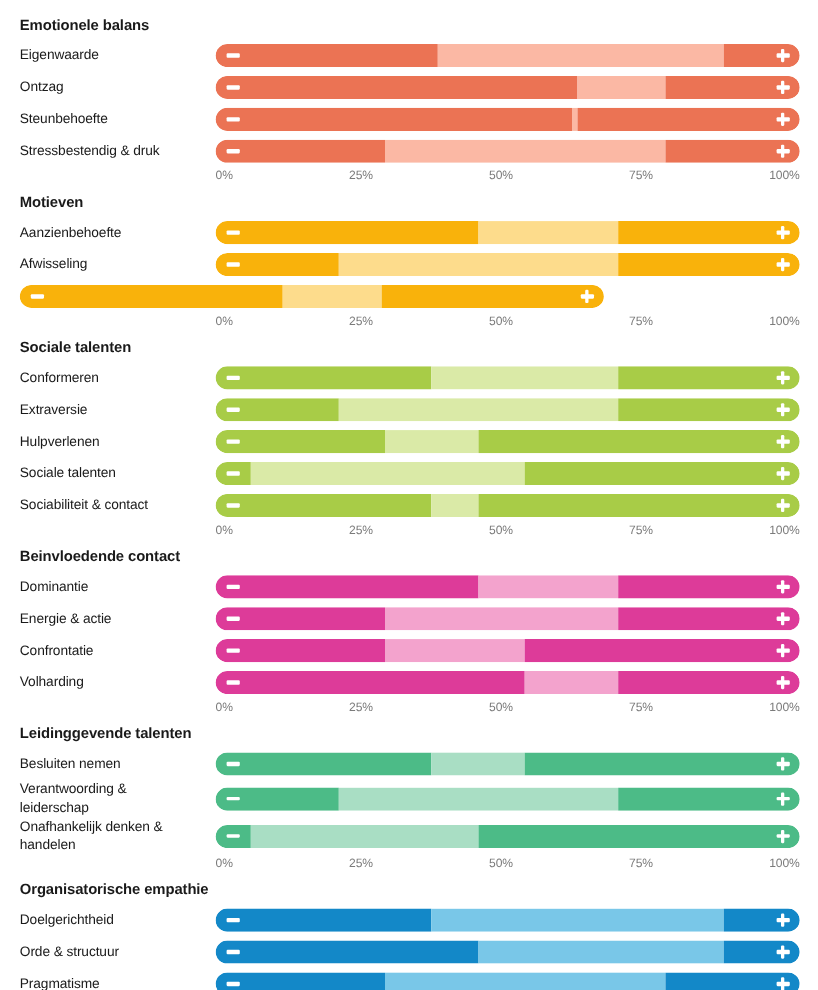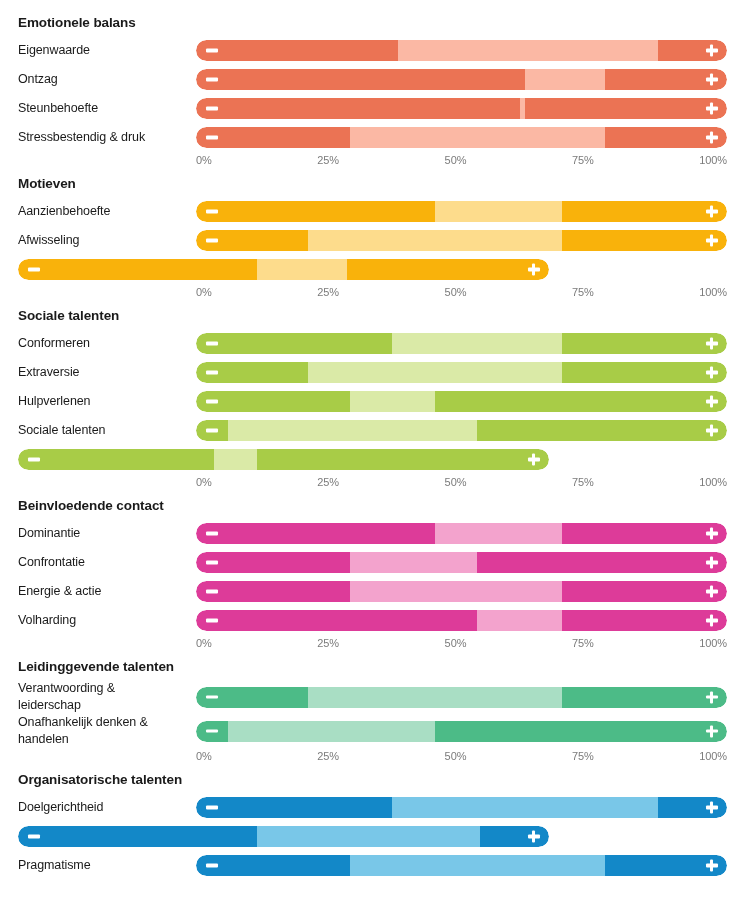--- a/index.html
+++ b/index.html
@@ -337,20 +337,21 @@
               <span class="h-bar"></span>
             </span>
             <span class="glyph glyph-plus">
               <span class="h-bar"></span>
               <span class="v-bar"></span>
             </span>
           </div>
         </div>
       </div>
       <div class="row">
+        <div class="row-label">Sociabiliteit &amp; contact</div>
         <div class="bar-wrap">
           <div class="bar">
             <div class="seg seg-dark-l" style="width: 37%; background: rgb(168, 204, 71);"></div>
             <div class="seg seg-band" style="width: 8%; background: rgb(218, 234, 167);"></div>
             <div class="seg seg-dark-r" style="background: rgb(168, 204, 71);"></div>
             <span class="glyph glyph-minus">
               <span class="h-bar"></span>
             </span>
             <span class="glyph glyph-plus">
               <span class="h-bar"></span>
@@ -383,42 +384,42 @@
               <span class="h-bar"></span>
             </span>
             <span class="glyph glyph-plus">
               <span class="h-bar"></span>
               <span class="v-bar"></span>
             </span>
           </div>
         </div>
       </div>
       <div class="row">
+        <div class="row-label">Energie &amp; actie</div>
+        <div class="bar-wrap">
+          <div class="bar">
+            <div class="seg seg-dark-l" style="width: 29%; background: rgb(221, 59, 153);"></div>
+            <div class="seg seg-band" style="width: 40%; background: rgb(243, 163, 205);"></div>
+            <div class="seg seg-dark-r" style="background: rgb(221, 59, 153);"></div>
+            <span class="glyph glyph-minus">
+              <span class="h-bar"></span>
+            </span>
+            <span class="glyph glyph-plus">
+              <span class="h-bar"></span>
+              <span class="v-bar"></span>
+            </span>
+          </div>
+        </div>
+      </div>
+      <div class="row">
         <div class="row-label">Confrontatie</div>
         <div class="bar-wrap">
           <div class="bar">
             <div class="seg seg-dark-l" style="width: 29%; background: rgb(221, 59, 153);"></div>
             <div class="seg seg-band" style="width: 24%; background: rgb(243, 163, 205);"></div>
-            <div class="seg seg-dark-r" style="background: rgb(221, 59, 153);"></div>
-            <span class="glyph glyph-minus">
-              <span class="h-bar"></span>
-            </span>
-            <span class="glyph glyph-plus">
-              <span class="h-bar"></span>
-              <span class="v-bar"></span>
-            </span>
-          </div>
-        </div>
-      </div>
-      <div class="row">
-        <div class="row-label">Energie &amp; actie</div>
-        <div class="bar-wrap">
-          <div class="bar">
-            <div class="seg seg-dark-l" style="width: 29%; background: rgb(221, 59, 153);"></div>
-            <div class="seg seg-band" style="width: 40%; background: rgb(243, 163, 205);"></div>
             <div class="seg seg-dark-r" style="background: rgb(221, 59, 153);"></div>
             <span class="glyph glyph-minus">
               <span class="h-bar"></span>
             </span>
             <span class="glyph glyph-plus">
               <span class="h-bar"></span>
               <span class="v-bar"></span>
             </span>
           </div>
         </div>
@@ -447,20 +448,37 @@
           <span>25%</span>
           <span>50%</span>
           <span>75%</span>
           <span>100%</span>
         </div>
       </div>
     </div>
     <div class="section">
       <div class="section-title">Leidinggevende talenten</div>
       <div class="row">
+        <div class="row-label">Besluiten nemen</div>
+        <div class="bar-wrap">
+          <div class="bar">
+            <div class="seg seg-dark-l" style="width: 37%; background: rgb(76, 187, 135);"></div>
+            <div class="seg seg-band" style="width: 16%; background: rgb(169, 222, 196);"></div>
+            <div class="seg seg-dark-r" style="background: rgb(76, 187, 135);"></div>
+            <span class="glyph glyph-minus">
+              <span class="h-bar"></span>
+            </span>
+            <span class="glyph glyph-plus">
+              <span class="h-bar"></span>
+              <span class="v-bar"></span>
+            </span>
+          </div>
+        </div>
+      </div>
+      <div class="row">
         <div class="row-label">Verantwoording &amp; leiderschap</div>
         <div class="bar-wrap">
           <div class="bar">
             <div class="seg seg-dark-l" style="width: 21%; background: rgb(76, 187, 135);"></div>
             <div class="seg seg-band" style="width: 48%; background: rgb(169, 222, 196);"></div>
             <div class="seg seg-dark-r" style="background: rgb(76, 187, 135);"></div>
             <span class="glyph glyph-minus">
               <span class="h-bar"></span>
             </span>
             <span class="glyph glyph-plus">
@@ -492,39 +510,40 @@
         <div class="axis-ticks">
           <span>0%</span>
           <span>25%</span>
           <span>50%</span>
           <span>75%</span>
           <span>100%</span>
         </div>
       </div>
     </div>
     <div class="section">
-      <div class="section-title">Organisatorische talenten</div>
+      <div class="section-title">Organisatorische empathie</div>
       <div class="row">
         <div class="row-label">Doelgerichtheid</div>
         <div class="bar-wrap">
           <div class="bar">
             <div class="seg seg-dark-l" style="width: 37%; background: rgb(19, 136, 200);"></div>
             <div class="seg seg-band" style="width: 50%; background: rgb(121, 199, 232);"></div>
             <div class="seg seg-dark-r" style="background: rgb(19, 136, 200);"></div>
             <span class="glyph glyph-minus">
               <span class="h-bar"></span>
             </span>
             <span class="glyph glyph-plus">
               <span class="h-bar"></span>
               <span class="v-bar"></span>
             </span>
           </div>
         </div>
       </div>
       <div class="row">
+        <div class="row-label">Orde &amp; structuur</div>
         <div class="bar-wrap">
           <div class="bar">
             <div class="seg seg-dark-l" style="width: 45%; background: rgb(19, 136, 200);"></div>
             <div class="seg seg-band" style="width: 42%; background: rgb(121, 199, 232);"></div>
             <div class="seg seg-dark-r" style="background: rgb(19, 136, 200);"></div>
             <span class="glyph glyph-minus">
               <span class="h-bar"></span>
             </span>
             <span class="glyph glyph-plus">
               <span class="h-bar"></span>

